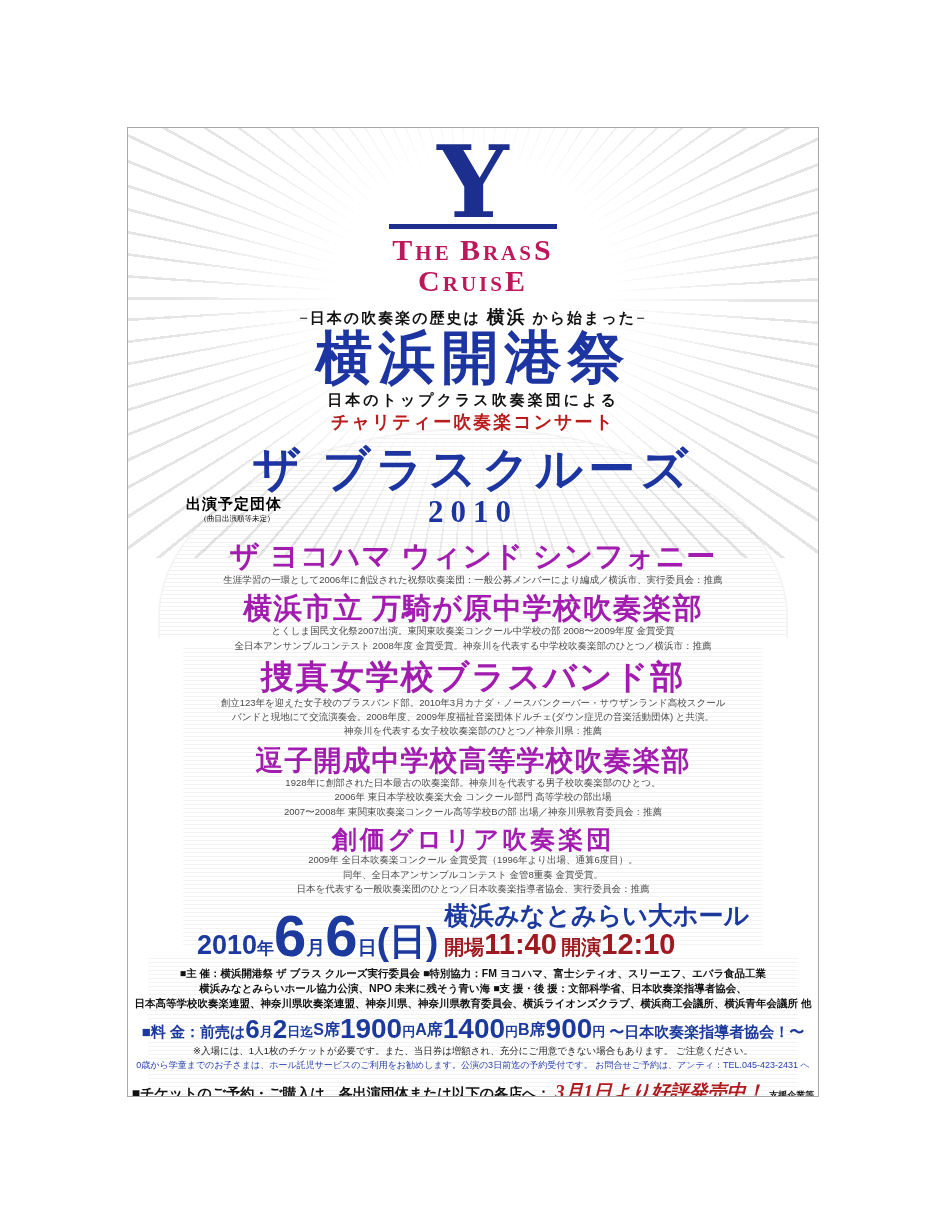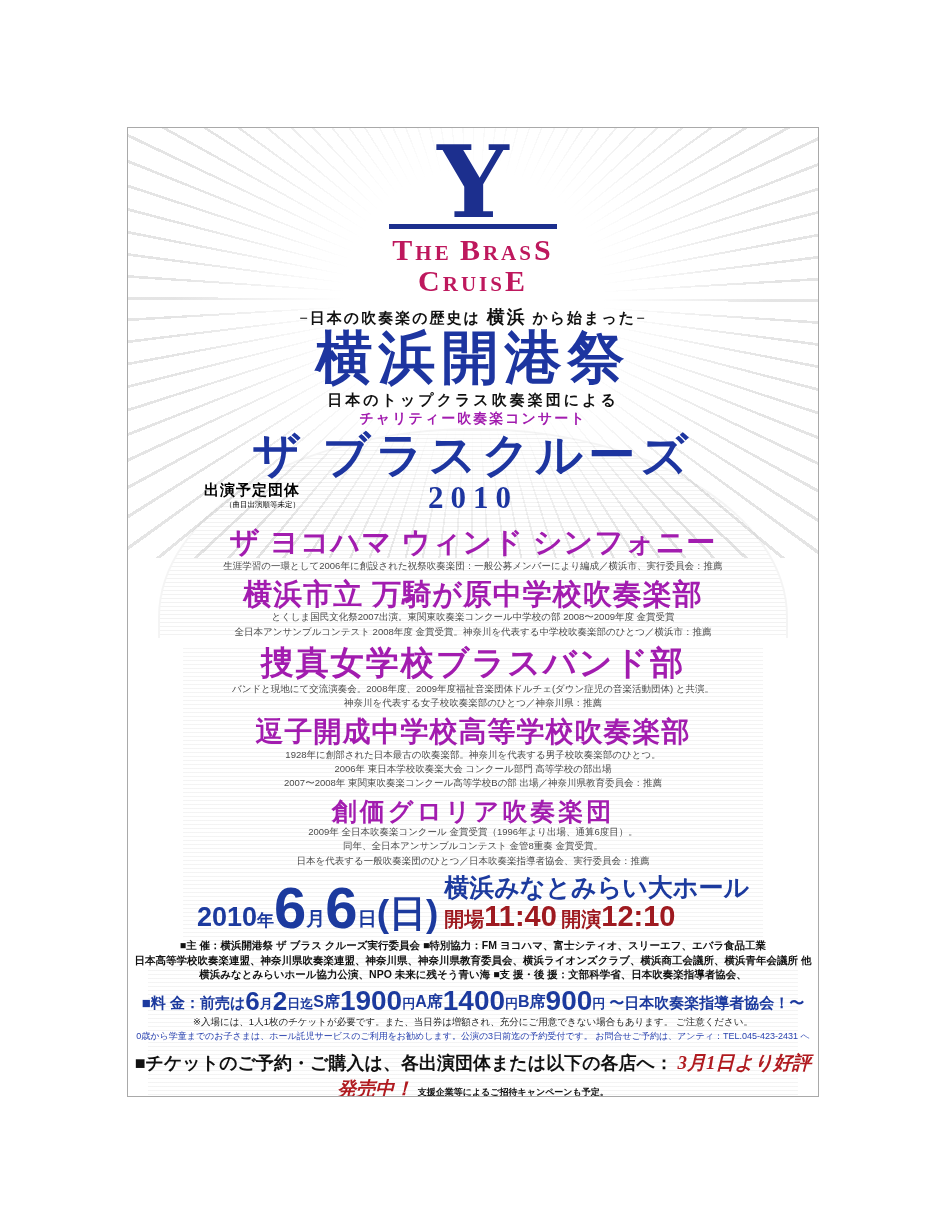--- a/index.html
+++ b/index.html
@@ -27,26 +27,26 @@
   .brand  { font-family:"Liberation Serif","DejaVu Serif",serif; color:#be185d; font-weight:600;
             letter-spacing:3px; line-height:1; }
   .brand .big { font-size:30px; } .brand .sm { font-size:21px; }
   .brand-l2 { margin-top:1px; }
 
   .catch { margin-top:9px; font-weight:bold; font-size:15px; letter-spacing:2px; color:#111; }
   .catch .hl { font-size:18px; }
 
   .festival { font-size:57px; line-height:1.02; font-weight:bold; color:#1d35a0; letter-spacing:6px; }
   .sub1 { margin-top:4px; font-weight:bold; font-size:15px; letter-spacing:3px; color:#111; }
-  .sub2 { font-weight:bold; font-size:14px; letter-spacing:2px; color:#a21caf; }
+  .sub2 { font-weight:bold; font-size:18px; letter-spacing:2px; color:#b91c1c; }
 
-  .event-title { margin-top:4px; font-size:47px; line-height:1.0; font-weight:bold; color:#1d35a0; letter-spacing:5px; }
+  .event-title { margin-top:12px; font-size:47px; line-height:1.0; font-weight:bold; color:#1d35a0; letter-spacing:5px; }
   .event-year-row { position:relative; height:40px; }
   .event-year { font-size:31px; font-weight:bold; color:#1d35a0; letter-spacing:7px; line-height:38px; }
-  .lineup { position:absolute; left:76px; top:2px; text-align:right; color:#000; }
+  .lineup { position:absolute; left:58px; top:2px; text-align:center; color:#000; }
   .lineup-h { font-size:15px; font-weight:bold; letter-spacing:1px; }
   .lineup-n { font-size:7.5px; padding-left:6px; }
 
   .band-name { font-weight:bold; color:#a21caf; line-height:1.05; }
   .bn1 { font-size:29px; letter-spacing:1px; margin-top:8px; }
   .bn2 { font-size:29px; letter-spacing:1px; margin-top:7px; }
   .bn3 { font-size:33px; letter-spacing:2px; margin-top:8px; }
   .bn4 { font-size:28px; letter-spacing:1px; margin-top:8px; }
   .bn5 { font-size:25px; letter-spacing:3px; margin-top:8px; }
   .band-desc { font-size:9.5px; line-height:1.3; color:#4a4a4a; margin-top:2px; }
@@ -70,21 +70,21 @@
   .f-big { font-size:26px; line-height:.95; }
   .f-sm  { font-size:13px; line-height:1.5; }
   .f-seat{ font-size:16px; line-height:1.4; }
   .f-pr  { font-size:28px; line-height:.9; }
   .f-tail{ font-size:15px; line-height:1.4; margin-left:4px; }
 
   .note1 { margin-top:3px; font-size:9.5px; color:#222; }
   .note2 { font-size:9px; color:#2a43b0; margin-top:1px; }
 
   .tk-row { margin-top:7px; font-weight:bold; color:#111; }
-  .tk-lab { font-size:18px; }
+  .tk-lab { font-size:14px; }
   .tk-sale{ font-family:"Liberation Serif","DejaVu Serif",serif; font-size:19px; color:#b01b20; font-style:italic; }
   .tk-camp{ font-size:9px; font-weight:bold; }
 </style>
 </head>
 <body>
 
 <div class="poster">
   <div class="rays"></div>
   <div class="hall arc"></div>
   <div class="hall mid"></div>
@@ -112,20 +112,21 @@
     </div>
 
     <div class="band-name bn1">ザ ヨコハマ ウィンド シンフォニー</div>
     <div class="band-desc">生涯学習の一環として2006年に創設された祝祭吹奏楽団：一般公募メンバーにより編成／横浜市、実行委員会：推薦</div>
 
     <div class="band-name bn2">横浜市立 万騎が原中学校吹奏楽部</div>
     <div class="band-desc">とくしま国民文化祭2007出演。東関東吹奏楽コンクール中学校の部 2008〜2009年度 金賞受賞</div>
     <div class="band-desc">全日本アンサンブルコンテスト 2008年度 金賞受賞。神奈川を代表する中学校吹奏楽部のひとつ／横浜市：推薦</div>
 
     <div class="band-name bn3">捜真女学校ブラスバンド部</div>
+    <div class="band-desc">創立123年を迎えた女子校のブラスバンド部。2010年3月カナダ・ノースバンクーバー・サウザンランド高校スクール</div>
     <div class="band-desc">バンドと現地にて交流演奏会。2008年度、2009年度福祉音楽団体ドルチェ(ダウン症児の音楽活動団体) と共演。</div>
     <div class="band-desc">神奈川を代表する女子校吹奏楽部のひとつ／神奈川県：推薦</div>
 
     <div class="band-name bn4">逗子開成中学校高等学校吹奏楽部</div>
     <div class="band-desc">1928年に創部された日本最古の吹奏楽部。神奈川を代表する男子校吹奏楽部のひとつ。</div>
     <div class="band-desc">2006年 東日本学校吹奏楽大会 コンクール部門 高等学校の部出場</div>
     <div class="band-desc">2007〜2008年 東関東吹奏楽コンクール高等学校Bの部 出場／神奈川県教育委員会：推薦</div>
 
     <div class="band-name bn5">創価グロリア吹奏楽団</div>
     <div class="band-desc">2009年 全日本吹奏楽コンクール 金賞受賞（1996年より出場、通算6度目）。</div>
@@ -146,22 +147,22 @@
         <div class="venue">横浜みなとみらい大ホール</div>
         <div class="times">
           <span class="t-lab">開場</span><span class="t-val">11:40</span>
           <span class="t-lab">開演</span><span class="t-val">12:10</span>
         </div>
       </div>
     </div>
 
     <div class="credits">
       <div>■主 催：横浜開港祭 ザ ブラス クルーズ実行委員会 ■特別協力：FM ヨコハマ、富士シティオ、スリーエフ、エバラ食品工業</div>
+      <div>横浜みなとみらいホール協力公演、NPO 未来に残そう青い海 ■支 援・後 援：文部科学省、日本吹奏楽指導者協会、</div>
       <div>日本高等学校吹奏楽連盟、神奈川県吹奏楽連盟、神奈川県、神奈川県教育委員会、横浜ライオンズクラブ、横浜商工会議所、横浜青年会議所 他</div>
-      <div>横浜みなとみらいホール協力公演、NPO 未来に残そう青い海 ■支 援・後 援：文部科学省、日本吹奏楽指導者協会、</div>
     </div>
 
     <div class="fee-row">
       <span class="f-lab">■料 金：</span>
       <span class="f-lab">前売は</span>
       <span class="f-big">6</span>
         <span class="f-sm">月</span>
         <span class="f-big">2</span>
         <span class="f-sm">日</span>
         <span class="f-sm">迄</span>

